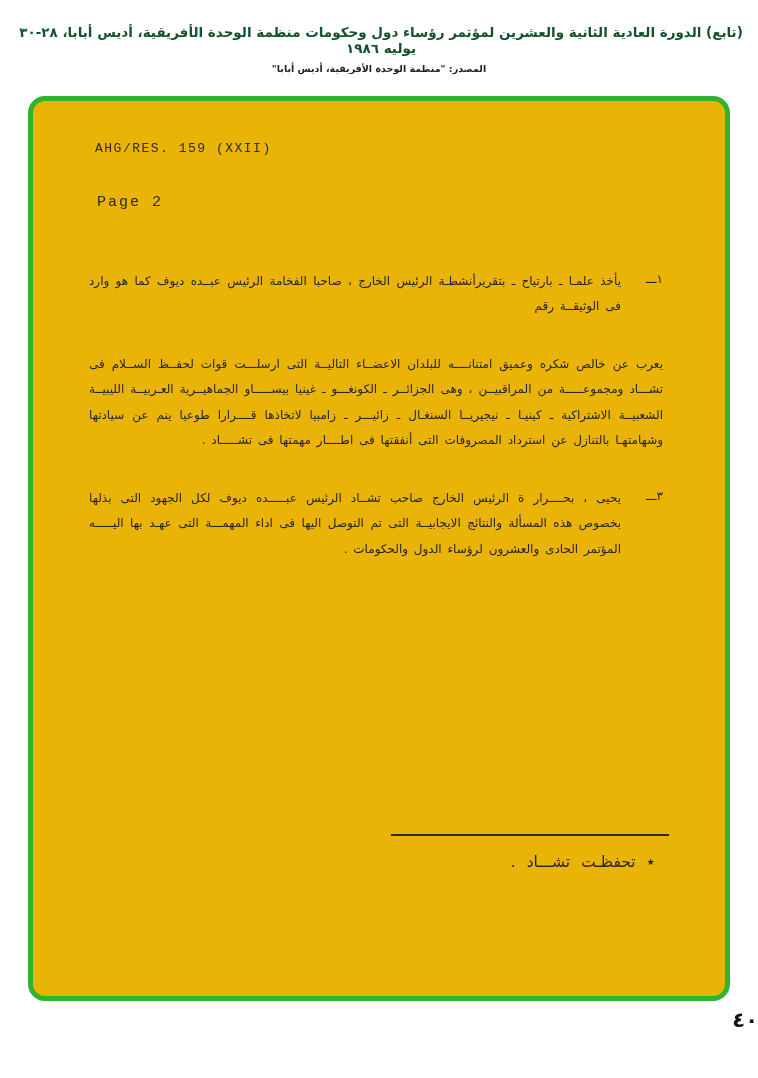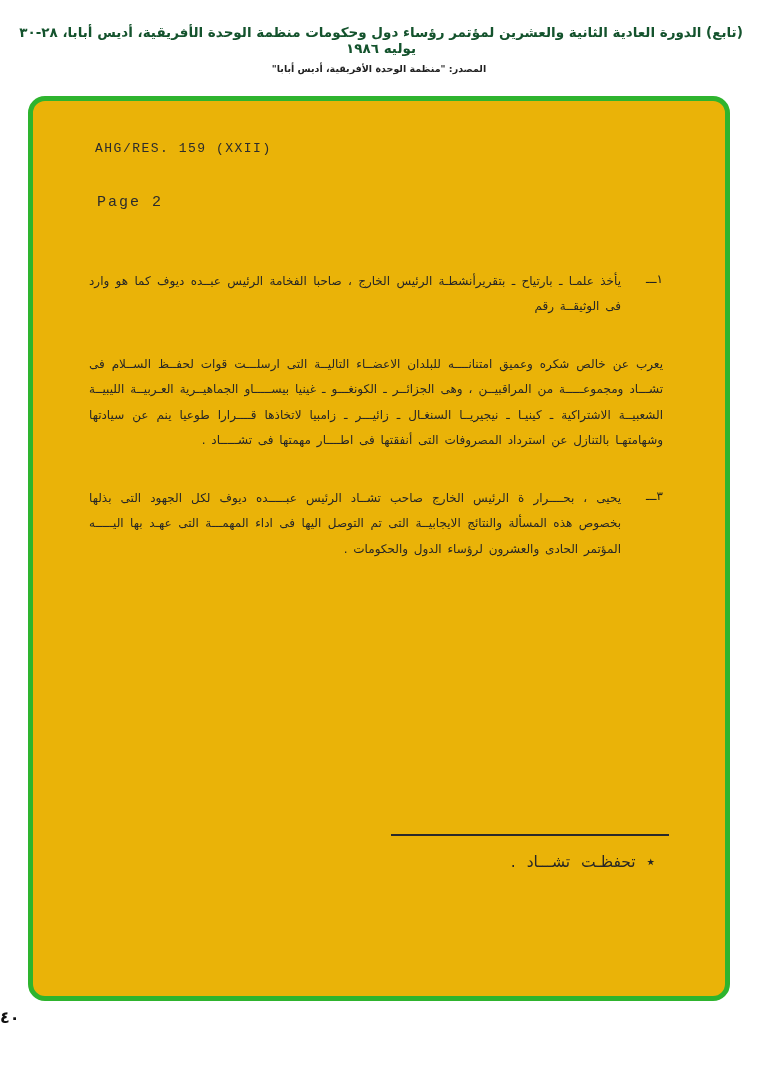--- a/index.html
+++ b/index.html
@@ -93,22 +93,22 @@
     direction: rtl;
     font-size: 15.5px;
     color: #262626;
     word-spacing: 6px;
   }
   .page-number {
     position: absolute;
     left: 0;
     right: 0;
     top: 1008px;
-    text-align: left;
-    font-size: 16px;
+    text-align: right;
+    font-size: 21px;
     font-weight: bold;
     color: #111;
   }
 </style>
 </head>
 <body>
 
 <div class="top-header">(تابع)  الدورة العادية الثانية والعشرين لمؤتمر رؤساء دول وحكومات منظمة الوحدة الأفريقية، أديس أبابا، ٢٨-٣٠ يوليه ١٩٨٦</div>
 <div class="source-line">المصدر:  "منظمة الوحدة الأفريقية، أديس أبابا"</div>
 

